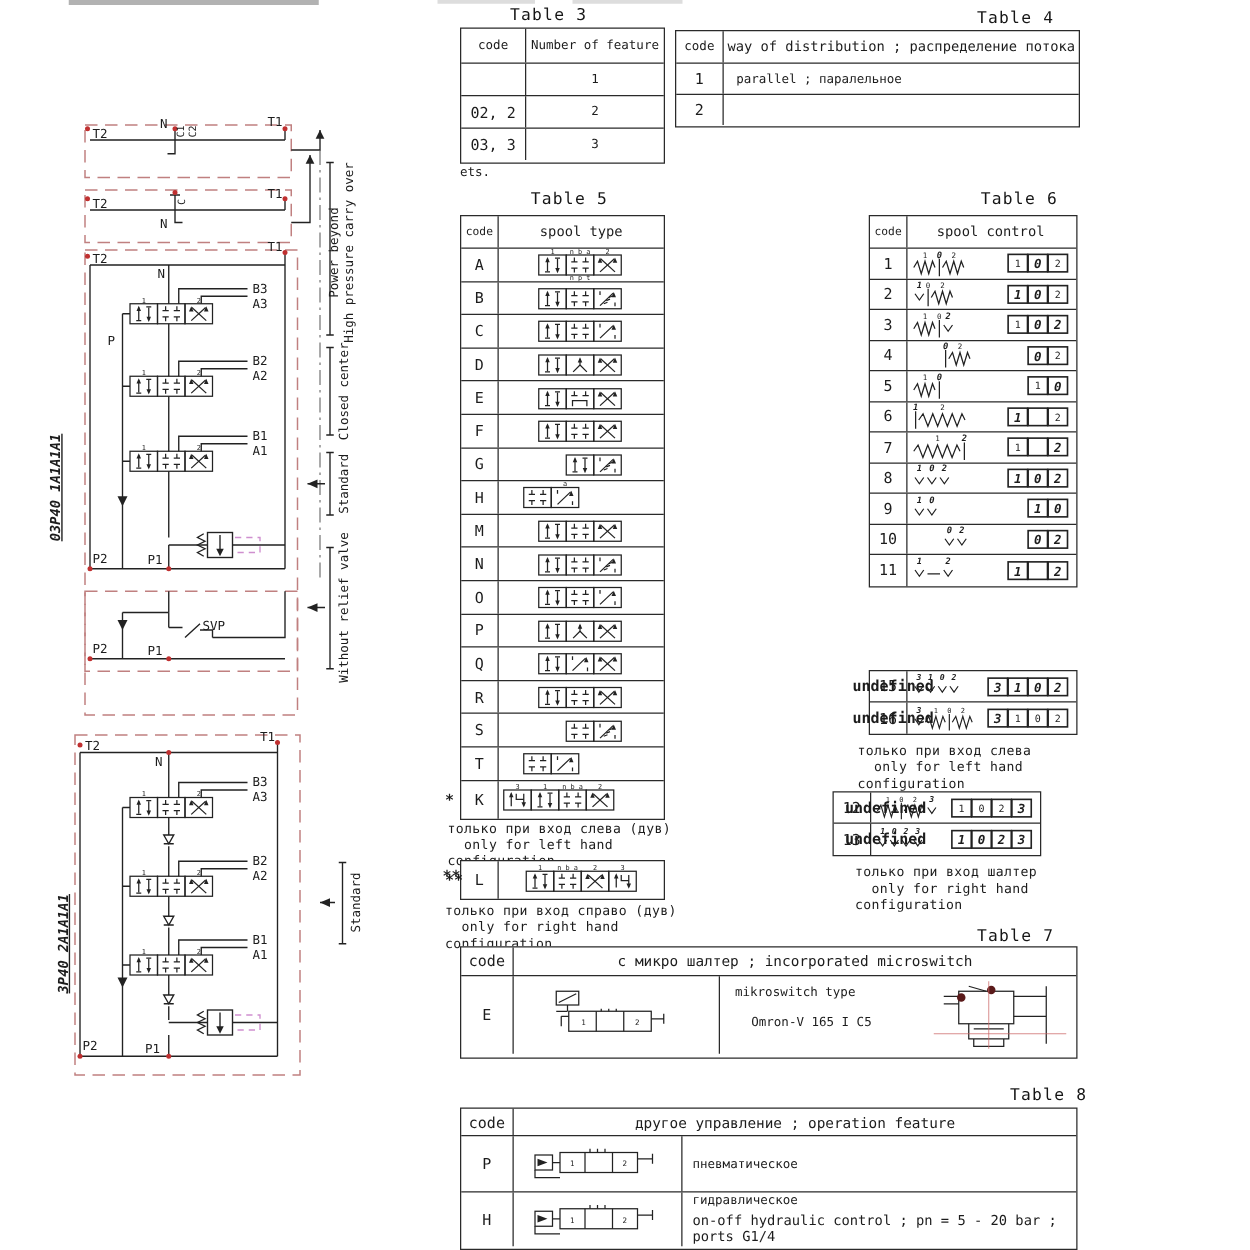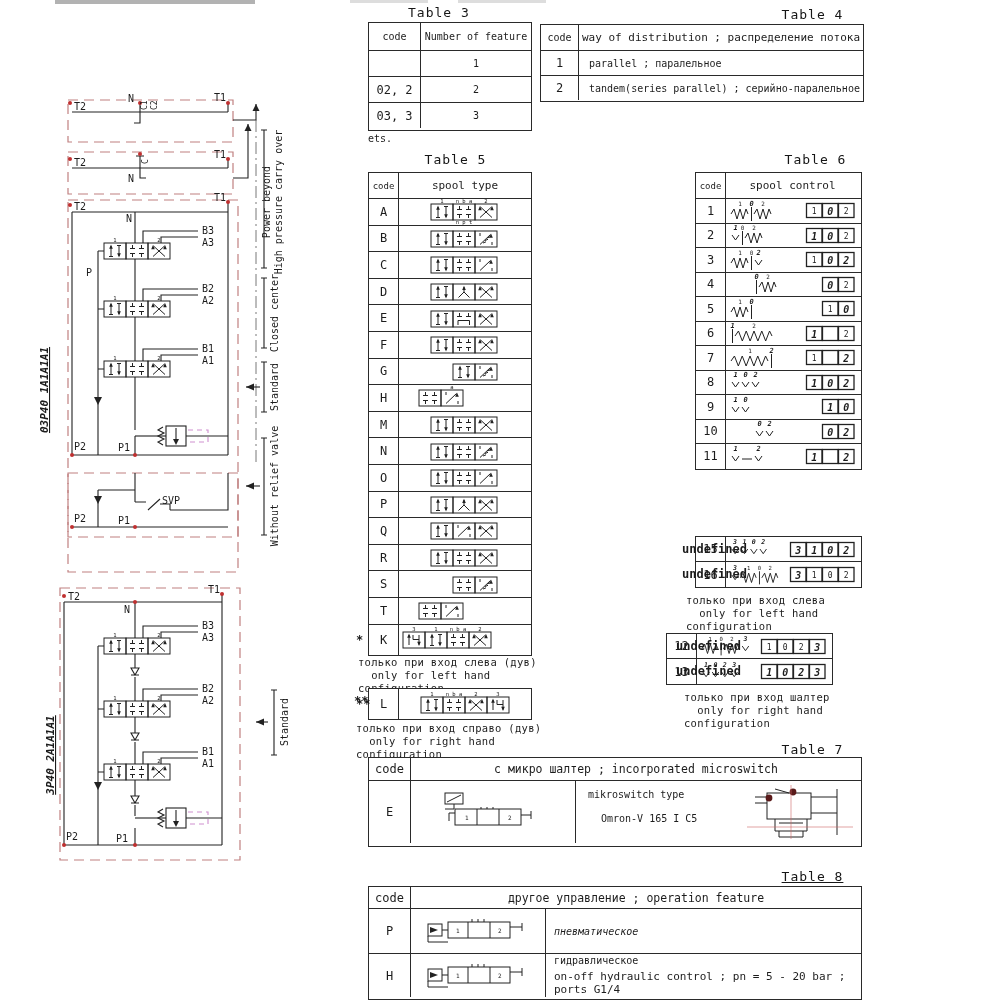--- a/index.html
+++ b/index.html
@@ -337,21 +337,20 @@
     <div class="hrow" style="height:26px;">
       <div class="c1 small" style="width:38px;">code</div>
       <div class="c2" style="width:284px;justify-content:center;font-size:11px;">way of distribution ; распределение потока</div>
     </div>
     <div class="drow" style="height:25px;">
       <div class="c1 codefont" style="width:38px;">1</div>
       <div class="c2 small" style="width:284px;padding-left:10px;">parallel ; паралельное</div>
     </div>
     <div class="drow" style="height:24px;">
       <div class="c1 codefont" style="width:38px;">2</div>
-      <div class="c2 small" style="width:284px;padding-left:10px;">tandem(series parallel) ; серийно-паралельное</div>
     </div>
   </div>
 
   <div class="abs ttl" style="left:408px;top:152px;width:95px;text-align:center;">Table 5</div>
   <div class="grid" style="left:368px;top:172px;width:162px;">
     <div class="hrow" style="height:26px;">
       <div class="c1" style="width:30px;font-size:9px;">code</div>
       <div class="c2" style="width:132px;justify-content:center;font-size:11px;">spool type</div>
     </div>
     <div id="t5rows">
@@ -1284,21 +1283,21 @@
             <circle cx="48" cy="9" r="3.4" fill="#5a1a1a" stroke="none"></circle>
           </g>
           <g stroke="#c66" stroke-width="0.6">
             <path d="M2,44 H108 M46,2 V56"></path>
           </g>
         </svg>
       </div>
     </div>
   </div>
 
-  <div class="abs ttl" style="left:765px;top:869px;width:95px;text-align:center;text-decoration:underline;">Table 8</div>
+  <div class="abs ttl" style="left:808px;top:869px;width:95px;text-align:left;">Table 8</div>
   <div class="grid" style="left:368px;top:886px;width:492px;height:112px;">
     <div class="hrow" style="height:22px;">
       <div class="c1 codefont" style="width:42px;">code</div>
       <div class="c2" style="width:450px;justify-content:center;font-size:11.5px;">другое управление ; operation feature</div>
     </div>
     <div class="drow" style="height:45px;">
       <div class="c1 codefont" style="width:42px;">P</div>
       <div class="c1" style="width:135px;justify-content:center;">
         <svg width="120" height="34" viewBox="0 0 120 34">
           <g stroke="#222" stroke-width="1" fill="none">
@@ -1308,21 +1307,21 @@
             <rect x="30" y="8" width="62" height="16"></rect>
             <path d="M50,8 V24 M72,8 V24"></path>
             <path d="M54,5 V8 M60,5 V8 M66,5 V8"></path>
             <path d="M92,13 H104 M104,9 V17 M10,22 V28 H30"></path>
           </g>
           <text x="38" y="19" font-size="6">1</text>
           <text x="80" y="19" font-size="6">2</text>
         </svg>
       </div>
       <div class="c2" style="width:313px;flex-direction:column;align-items:flex-start;justify-content:center;display:flex;">
-        <div class="small" style="padding-left:8px;font-style:italic;">пневматическое</div>
+        <div class="small" style="padding-left:8px;">пневматическое</div>
       </div>
     </div>
     <div class="drow" style="height:43px;">
       <div class="c1 codefont" style="width:42px;">H</div>
       <div class="c1" style="width:135px;justify-content:center;">
         <svg width="120" height="34" viewBox="0 0 120 34">
           <g stroke="#222" stroke-width="1" fill="none">
             <rect x="10" y="10" width="14" height="12"></rect>
             <path d="M12,13 l8,3 l-8,3 z" fill="#222" stroke="none"></path>
             <path d="M24,16 H30"></path>

